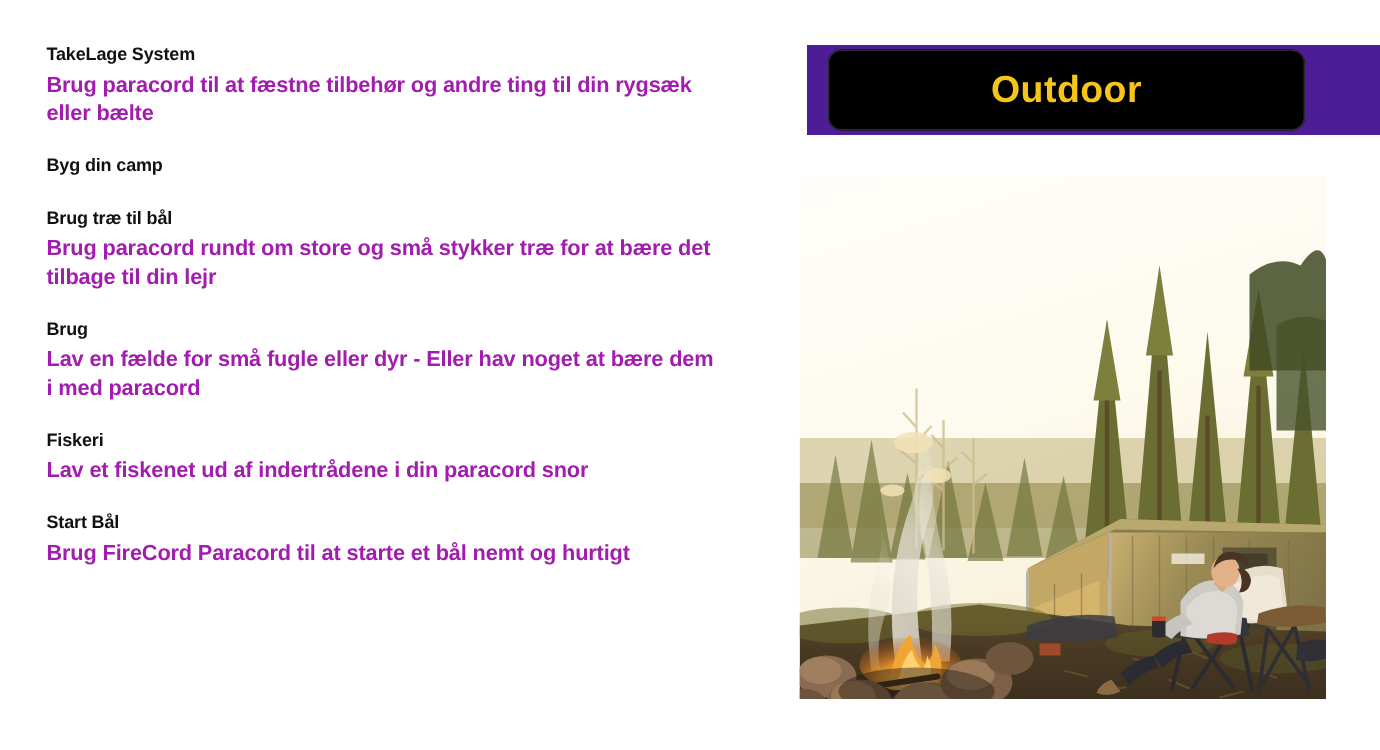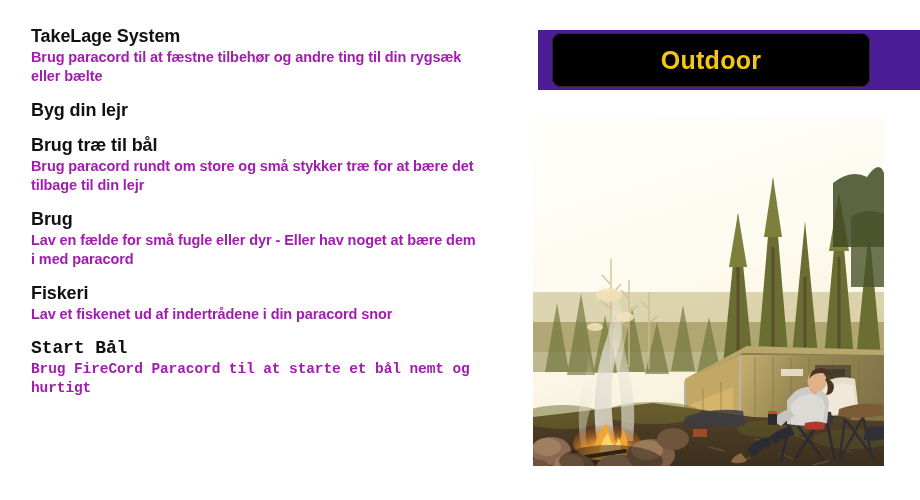--- a/index.html
+++ b/index.html
@@ -26,24 +26,23 @@
     position: absolute;
     left: 31px;
     top: 25px;
     width: 446px;
   }
   .feature-item {
     margin-bottom: 13px;
   }
   .feature-item:last-child {
     margin-bottom: 16px;
-    font-family: Liberation Mono, monospace;
   }
   .feature-title {
-    font-size: 18px;
+    font-size: 12px;
     font-weight: bold;
     color: #111111;
     line-height: 22px;
     margin: 0 0 1px 0;
     letter-spacing: -0.1px;
   }
   .feature-desc {
     font-size: 14.5px;
     font-weight: bold;
     color: #a21caf;
@@ -116,21 +115,21 @@
 <div class="slide">
 
   <div class="feature-list">
 
     <div class="feature-item">
       <p class="feature-title">TakeLage System</p>
       <p class="feature-desc">Brug paracord til at fæstne tilbehør og andre ting til din rygsæk eller bælte</p>
     </div>
 
     <div class="feature-item">
-      <p class="feature-title">Byg din lejr</p>
+      <p class="feature-title">Byg din camp</p>
     </div>
 
 
     <div class="feature-item">
       <p class="feature-title">Brug træ til bål</p>
       <p class="feature-desc">Brug paracord rundt om store og små stykker træ for at bære det tilbage til din lejr</p>
     </div>
 
     <div class="feature-item">
       <p class="feature-title">Brug</p>

